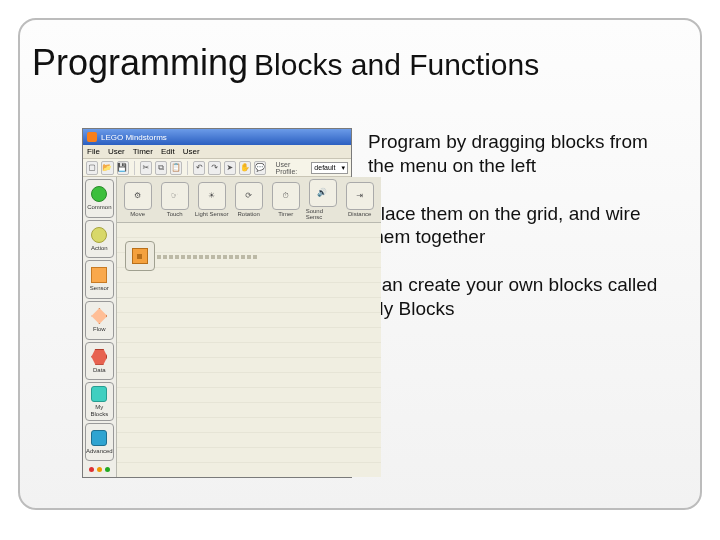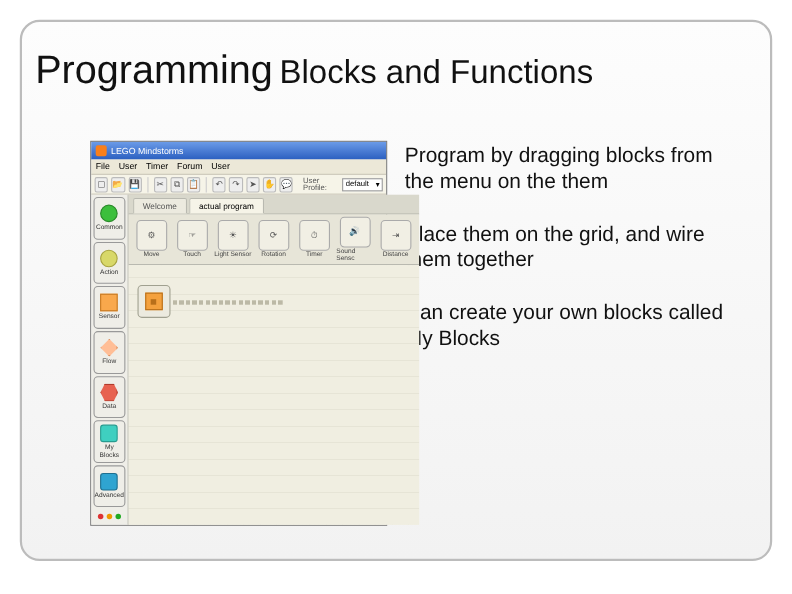--- a/index.html
+++ b/index.html
@@ -174,37 +174,37 @@
 </head>
 <body>
 
 <div class="slide-frame">
 
   <div class="title">
     <span class="bold">Programming</span><span class="rest">Blocks and Functions</span>
   </div>
 
   <div class="body-text">
-    <p>Program by dragging blocks from the menu on the them</p>
+    <p>Program by dragging blocks from the menu on the left</p>
     <p>Place them on the grid, and wire them together</p>
     <p>Can create your own blocks called My Blocks</p>
   </div>
 
   <div class="app">
 
     <div class="app-titlebar">
       <span class="ico"></span>
       <span>LEGO Mindstorms</span>
     </div>
 
     <div class="app-menubar">
       <span>File</span>
       <span>User</span>
       <span>Timer</span>
-      <span>Forum</span>
+      <span>Edit</span>
       <span>User</span>
     </div>
 
     <div class="app-toolbar">
       <span class="tb-btn">
           <span class="glyph">▢</span>
         </span>
       <span class="tb-btn">
           <span class="glyph">📂</span>
         </span>
@@ -275,24 +275,20 @@
             <span>Advanced</span>
           </div>
         <div class="pal-dots">
             <span class="r"></span>
             <span class="o"></span>
             <span class="g"></span>
           </div>
       </div>
 
       <div class="workarea">
-        <div class="tabs">
-          <div class="tab"><span>Welcome</span></div>
-          <div class="tab active"><span>actual program</span></div>
-        </div>
         <div class="blockbar">
           <div class="blk">
               <span class="blk-ico">
                 <span class="glyph">⚙</span>
               </span>
               <span>Move</span>
             </div>
           <div class="blk">
               <span class="blk-ico">
                 <span class="glyph">☞</span>

